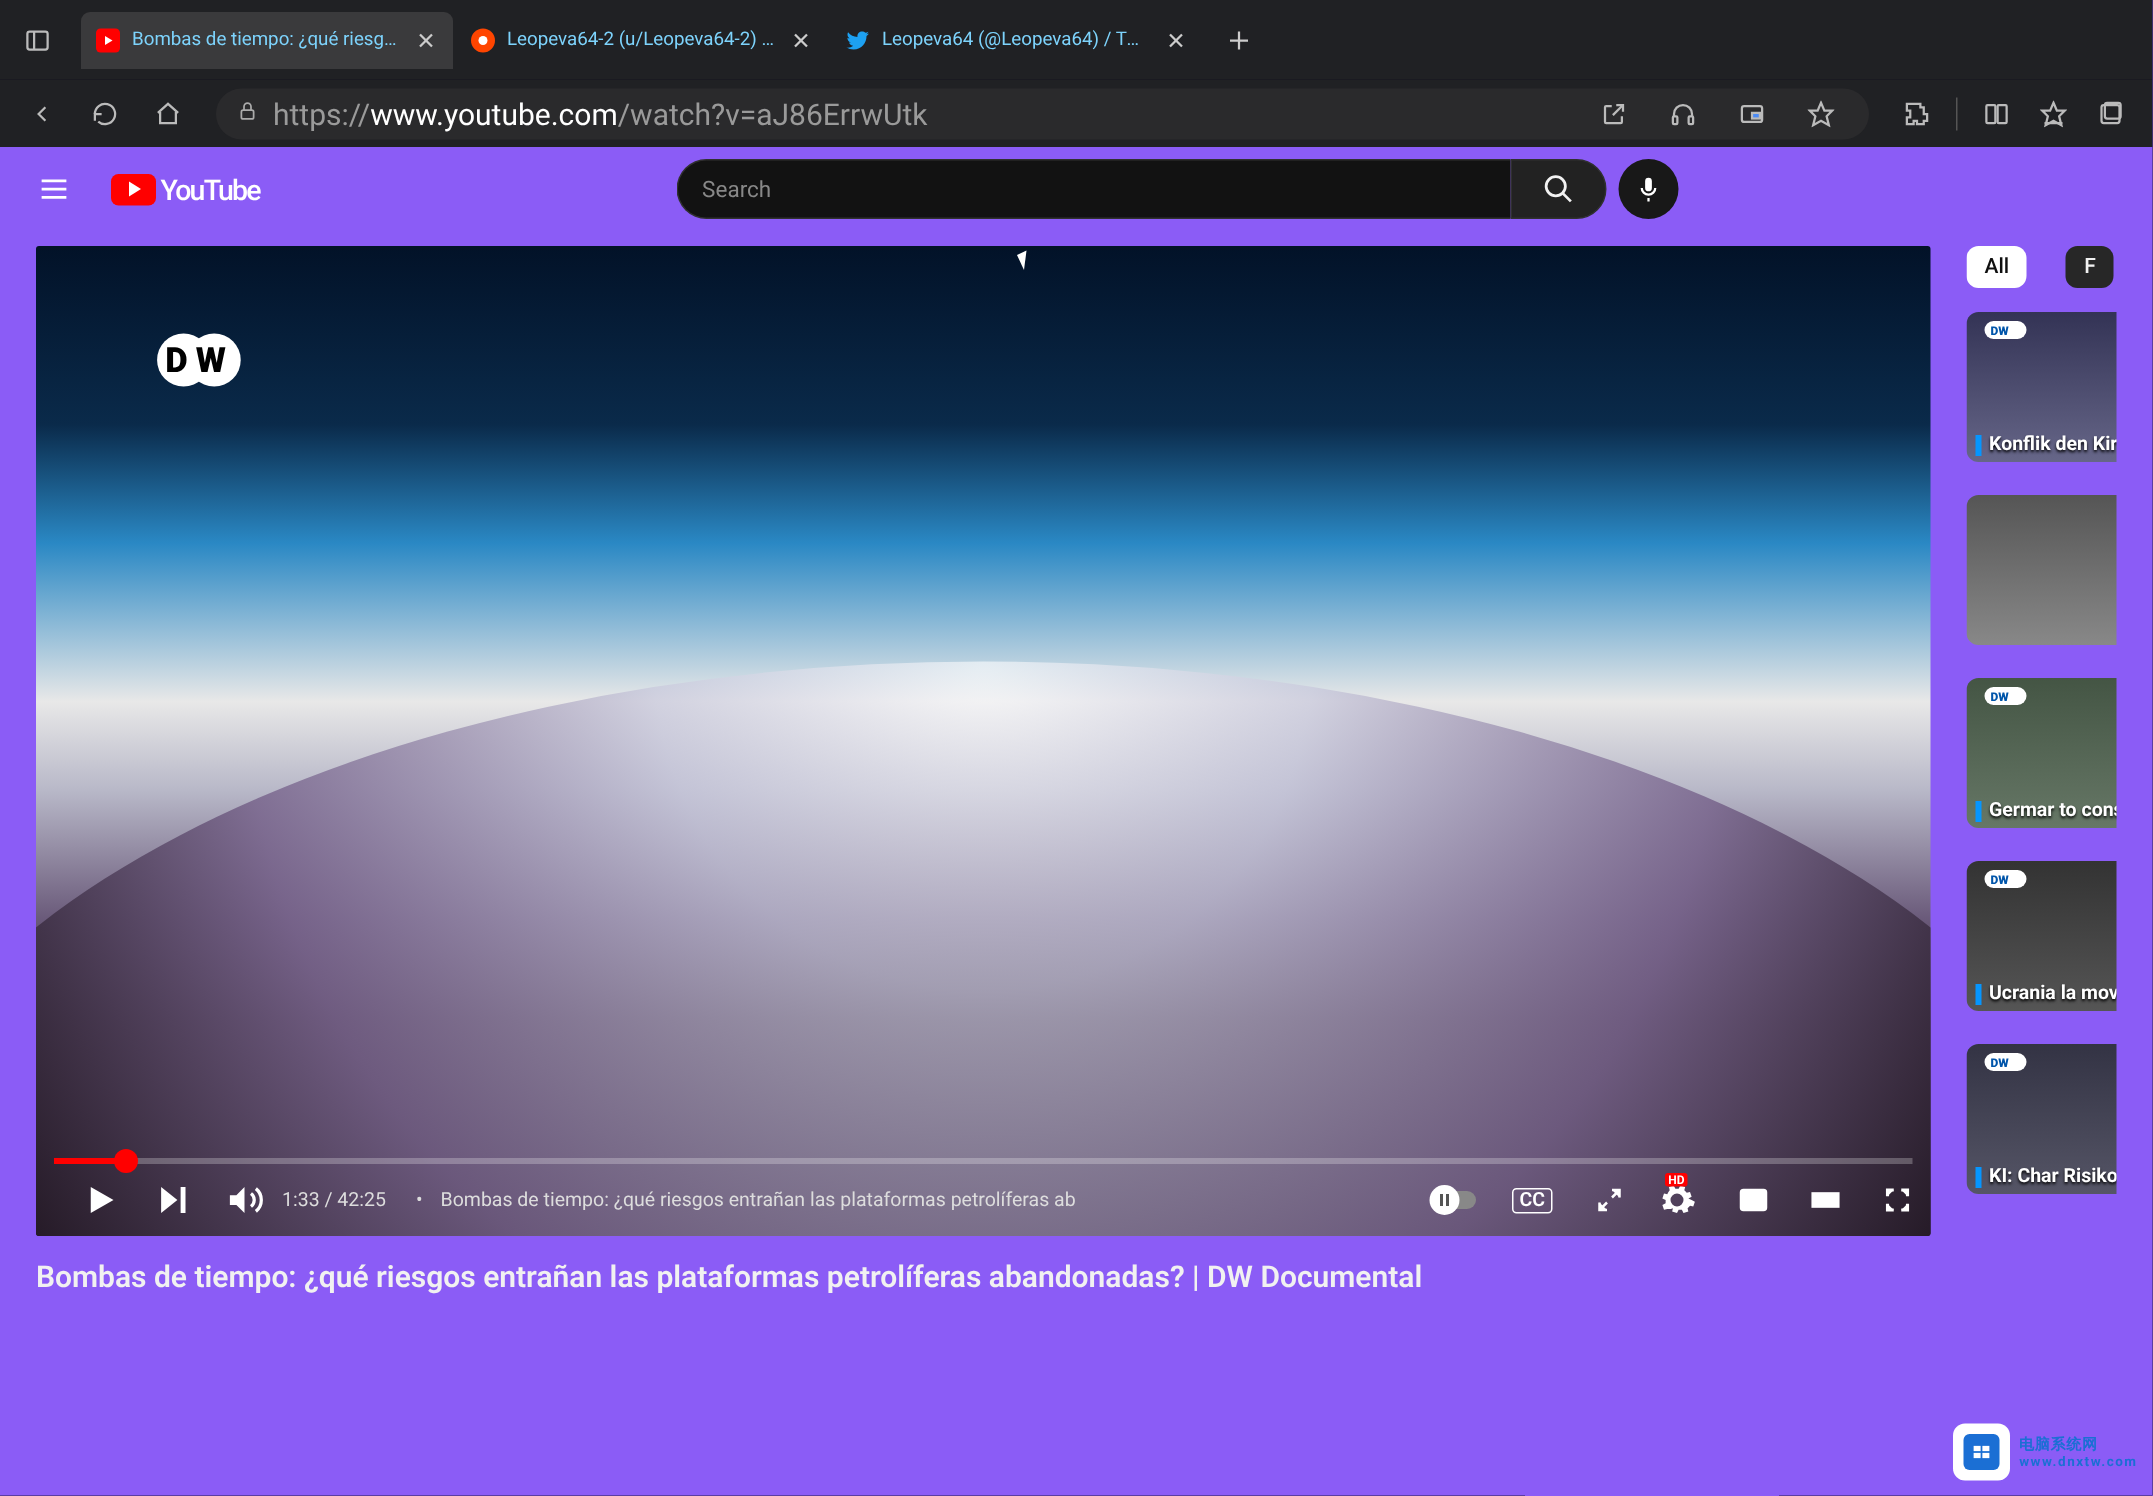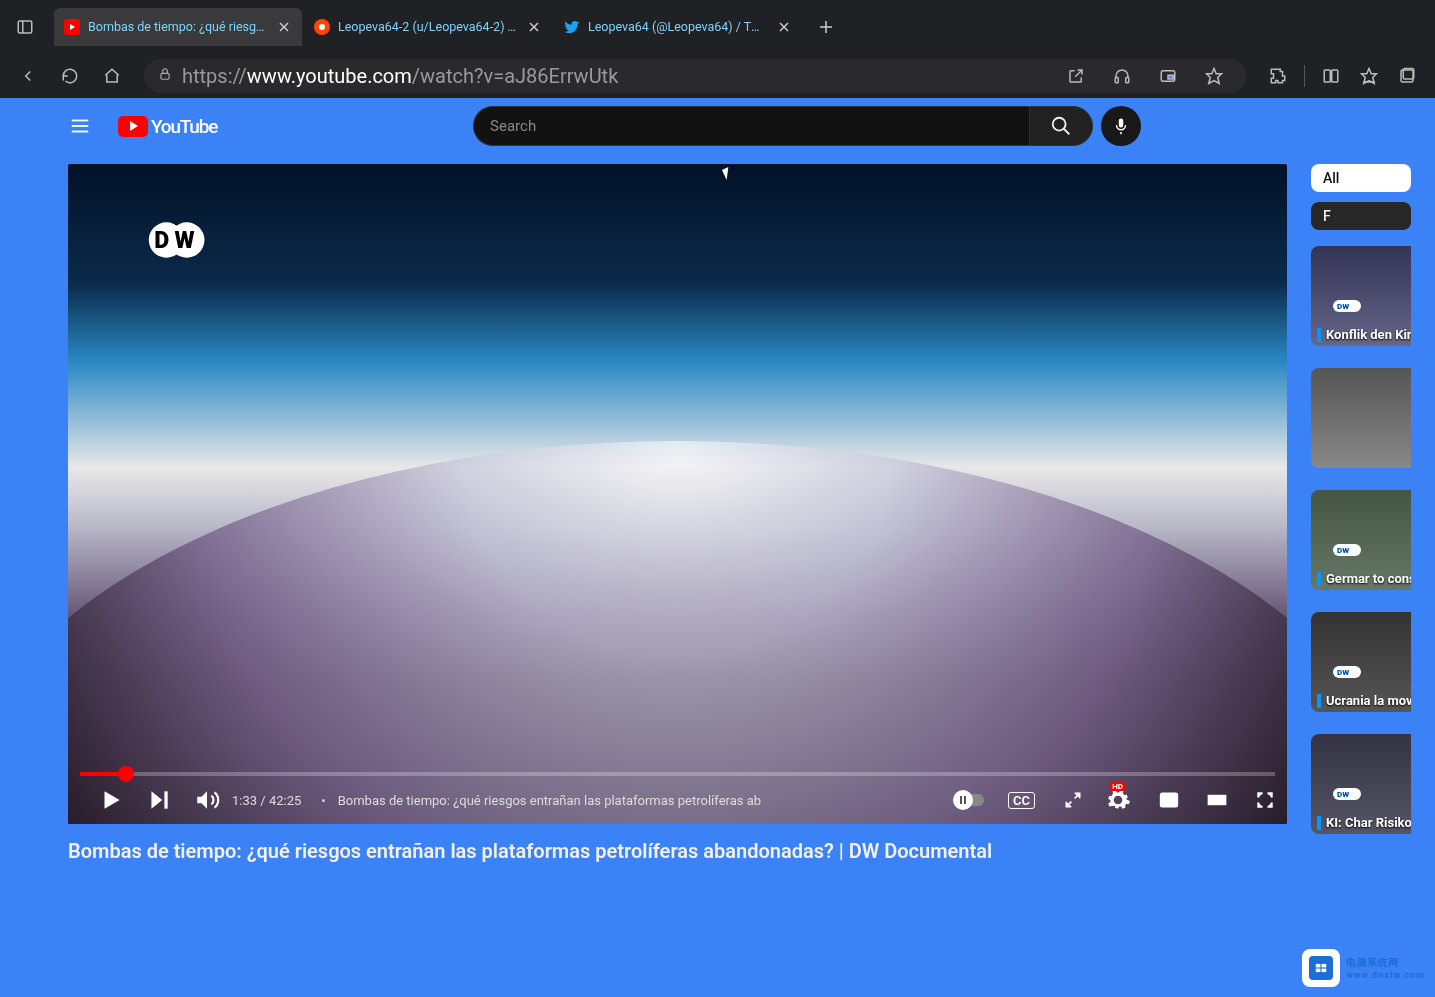--- a/index.html
+++ b/index.html
@@ -23,21 +23,21 @@
   .nav-btn { width:36px; height:36px; display:flex; align-items:center; justify-content:center; border-radius:50%; }
   .nav-btn svg { width:18px; height:18px; stroke:#bbb; fill:none; stroke-width:2; }
   .url-box { flex:1; height:34px; background:#2a2a2c; border-radius:18px; display:flex; align-items:center; padding:0 14px; gap:10px; margin:0 8px; }
   .url-box .lock svg { width:14px; height:14px; stroke:#aaa; }
   .url-text { font-size:20px; color:#9a9a9a; }
   .url-text .domain { color:#fff; }
   .right-icons { display:flex; gap:2px; align-items:center; }
   .sep { width:1px; height:22px; background:#555; margin:0 6px; }
 
   
-  .yt { background:#3b82f6; height:calc(997px - 98px); position:relative;padding-left:44px; }
+  .yt { background:#8b5cf6; height:calc(997px - 98px); position:relative; }
   .yt-header { height:56px; display:flex; align-items:center; padding:0 16px; gap:18px; }
   .burger { width:40px; height:40px; display:flex; align-items:center; justify-content:center; }
   .burger svg { width:22px; height:22px; stroke:#fff; }
   .yt-logo { display:flex; align-items:center; gap:1px; }
   .yt-logo .play { width:30px; height:21px; background:#ff0000; border-radius:5px; display:flex; align-items:center; justify-content:center; }
   .yt-logo .play::after { content:''; border-left:8px solid #fff; border-top:5px solid transparent; border-bottom:5px solid transparent; margin-left:2px; }
   .yt-logo .txt { font-size:19px; font-weight:500; letter-spacing:-1.2px; color:#fff; margin-left:2px; }
   .search-wrap { flex:1; display:flex; justify-content:center; padding-right:40px; }
   .search-box { display:flex; width:620px; height:40px; }
   .search-input { flex:1; background:#121212; border:1px solid #303030; border-right:none; border-radius:20px 0 0 20px; padding:0 16px; color:#fff; font-size:15px; }
@@ -77,25 +77,25 @@
   .hd-badge { position:absolute; top:4px; right:6px; background:#ff0000; color:#fff; font-size:8px; padding:0 2px; border-radius:2px; font-weight:700; }
 
   .video-title { font-size:20px; font-weight:600; color:#f1f1f1; margin-top:14px; line-height:1.35; }
   .channel-row { display:flex; align-items:center; margin-top:14px; gap:12px; }
   .avatar { width:40px; height:40px; border-radius:50%; background:#059; }
   .ch-name { font-size:16px; font-weight:500; color:#f1f1f1; display:flex; align-items:center; gap:4px; }
   .verified { width:14px; height:14px; }
 
   
   .side-col { width:100px; overflow:hidden; }
-  .chips { display:flex; gap:10px; margin-bottom:16px;flex-direction:column; }
+  .chips { display:flex; gap:26px; margin-bottom:16px; }
   .chip { background:#272727; color:#f1f1f1; font-size:14px; padding:6px 12px; border-radius:8px; font-weight:500; }
   .chip.sel { background:#fff; color:#0f0f0f; }
   .side-vid { width:180px; height:100px; background:#333; border-radius:8px; margin-bottom:22px; position:relative; overflow:hidden; }
-  .side-vid .dw-mini { position:absolute; top:6px; left:22px; background:#fff; border-radius:10px; padding:1px 4px;margin-top:48px; }
+  .side-vid .dw-mini { position:absolute; top:6px; left:12px; background:#fff; border-radius:10px; padding:1px 4px; }
   .side-vid .dw-mini svg { width:20px; height:10px; display:block; }
   .side-vid .ov-title { position:absolute; bottom:4px; left:6px; font-size:13px; font-weight:700; color:#fff; border-left:4px solid #0596ff; padding-left:5px; line-height:1.1; text-shadow:0 1px 2px #000; }
 
   .watermark-site { position:absolute; bottom:10px; right:10px; display:flex; align-items:center; gap:6px; }
   .wm-logo { width:38px; height:38px; background:#fff; border-radius:8px; display:flex; align-items:center; justify-content:center; }
   .wm-logo .inner { width:24px; height:24px; background:#1b6fd4; border-radius:4px; display:flex; align-items:center; justify-content:center; }
   .wm-logo .inner svg { width:14px; height:14px; fill:#fff; }
   .wm-txt .t1 { font-size:10px; font-weight:700; color:#1b6fd4; letter-spacing:0.5px; }
   .wm-txt .t2 { font-size:9px; color:#1b6fd4; letter-spacing:1px;font-weight:bold; }
 </style>

